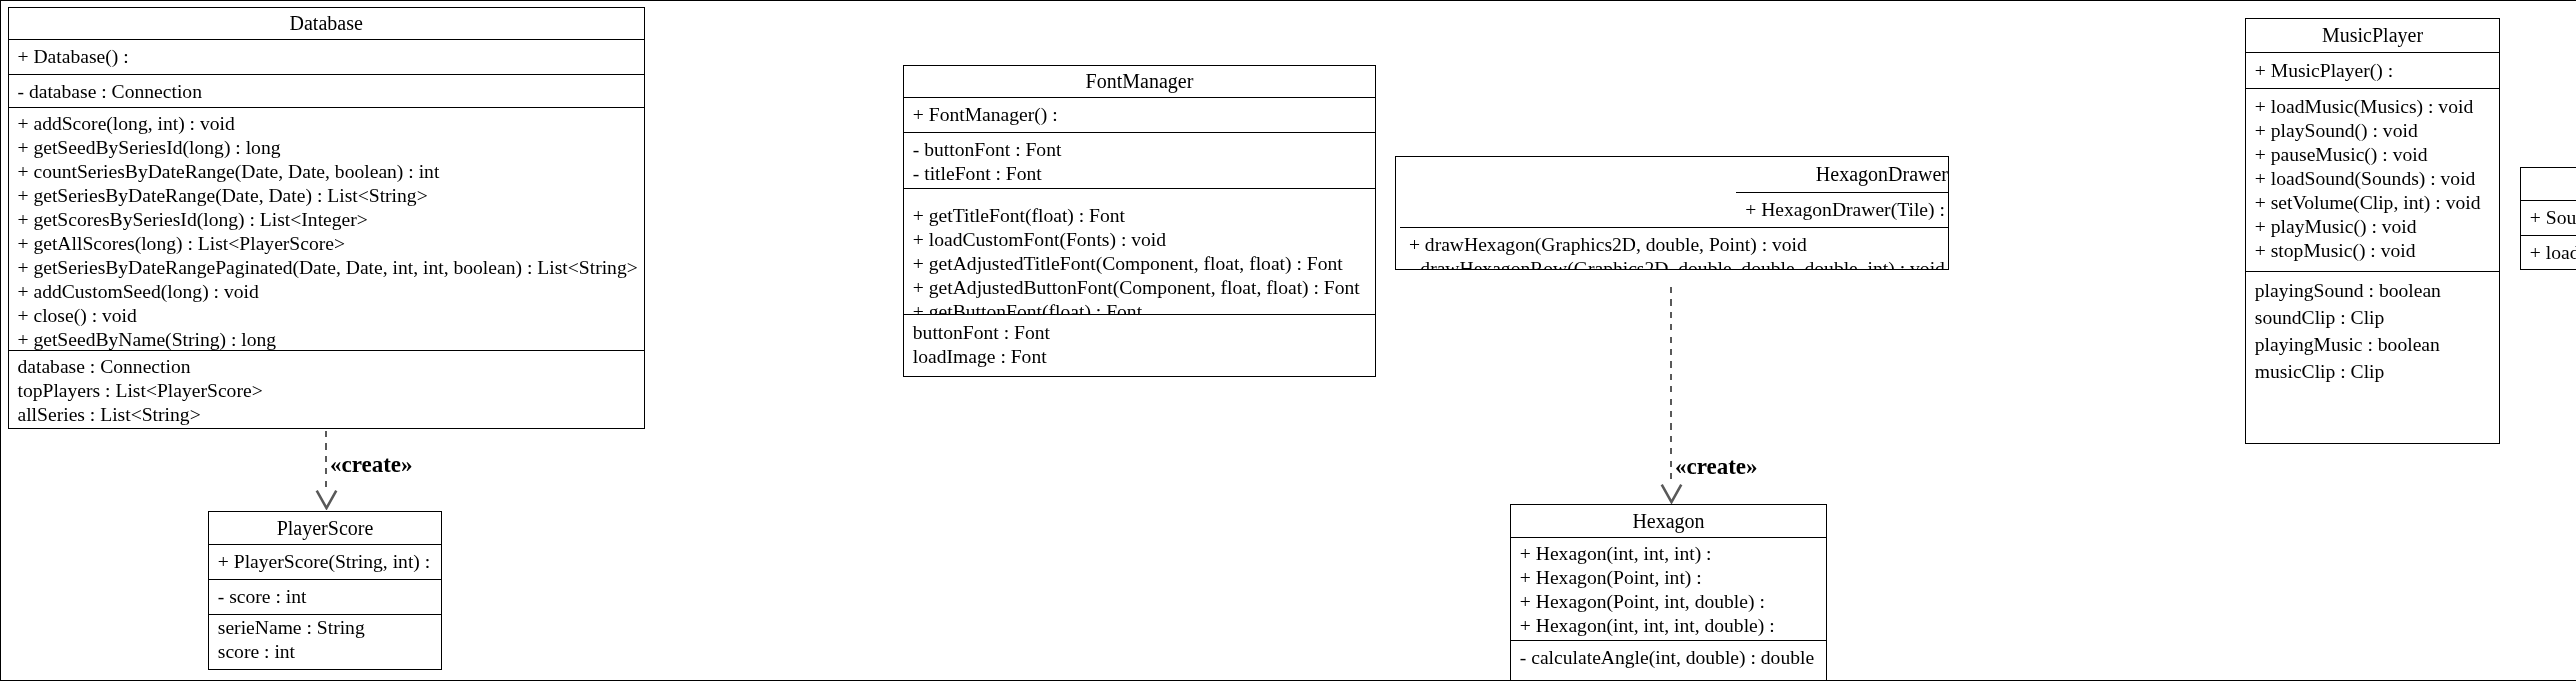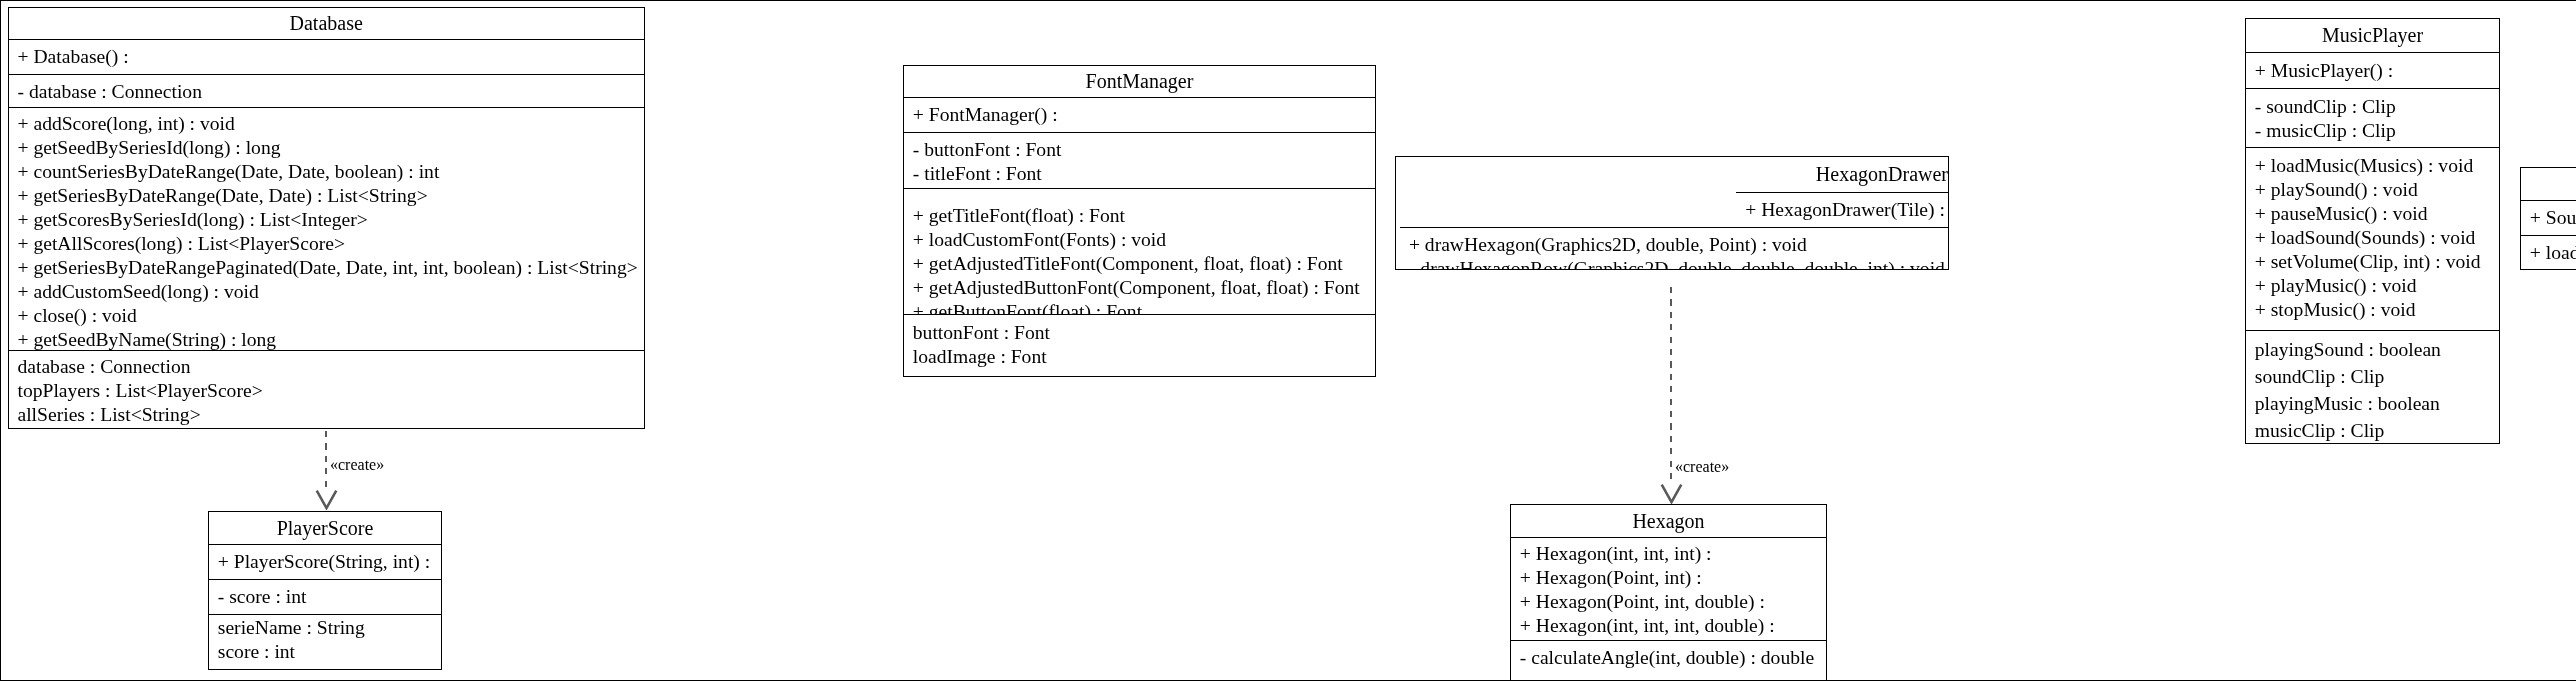--- a/index.html
+++ b/index.html
@@ -43,23 +43,24 @@
   }
   .mp-fields div{line-height:27px !important;}
   .arrow{position:absolute;width:1.5px;}
   .shaft{
     width:1.5px;
     background:repeating-linear-gradient(to bottom,#595959 0 6.2px,transparent 6.2px 12.4px);
   }
   .ahead{position:absolute;bottom:0;left:-10.3px;}
   .alabel{
     position:absolute;
-    font-size:16px;
+    font-size:23px;
     line-height:24px;
     white-space:nowrap;
+    font-weight:bold;
   }
 </style>
 </head>
 <body>
 
 <div id="canvas">
 
   <div class="cl" style="left:6.7px;top:6.2px;width:637px;height:422px;">
     <div class="title" style="height:31px">Database</div>
     <div class="comp" style="height:35px;padding-top:5.2px">
@@ -147,24 +148,20 @@
         <div>- calculateAngle(int, double) : double</div>
       </div>
   </div>
 
 
   <div class="cl" style="left:2244px;top:17px;width:255px;height:426px;">
     <div class="title" style="height:33px">MusicPlayer</div>
     <div class="comp" style="height:36px;padding-top:5.7px">
         <div>+ MusicPlayer() :</div>
       </div>
-    <div class="comp" style="height:59px;padding-top:5.7px">
-        <div>- soundClip : Clip</div>
-        <div>- musicClip : Clip</div>
-      </div>
     <div class="comp" style="height:183px;padding-top:6.2px">
         <div>+ loadMusic(Musics) : void</div>
         <div>+ playSound() : void</div>
         <div>+ pauseMusic() : void</div>
         <div>+ loadSound(Sounds) : void</div>
         <div>+ setVolume(Clip, int) : void</div>
         <div>+ playMusic() : void</div>
         <div>+ stopMusic() : void</div>
       </div>
     <div class="comp grow mp-fields" style="padding-top:4.6px">

